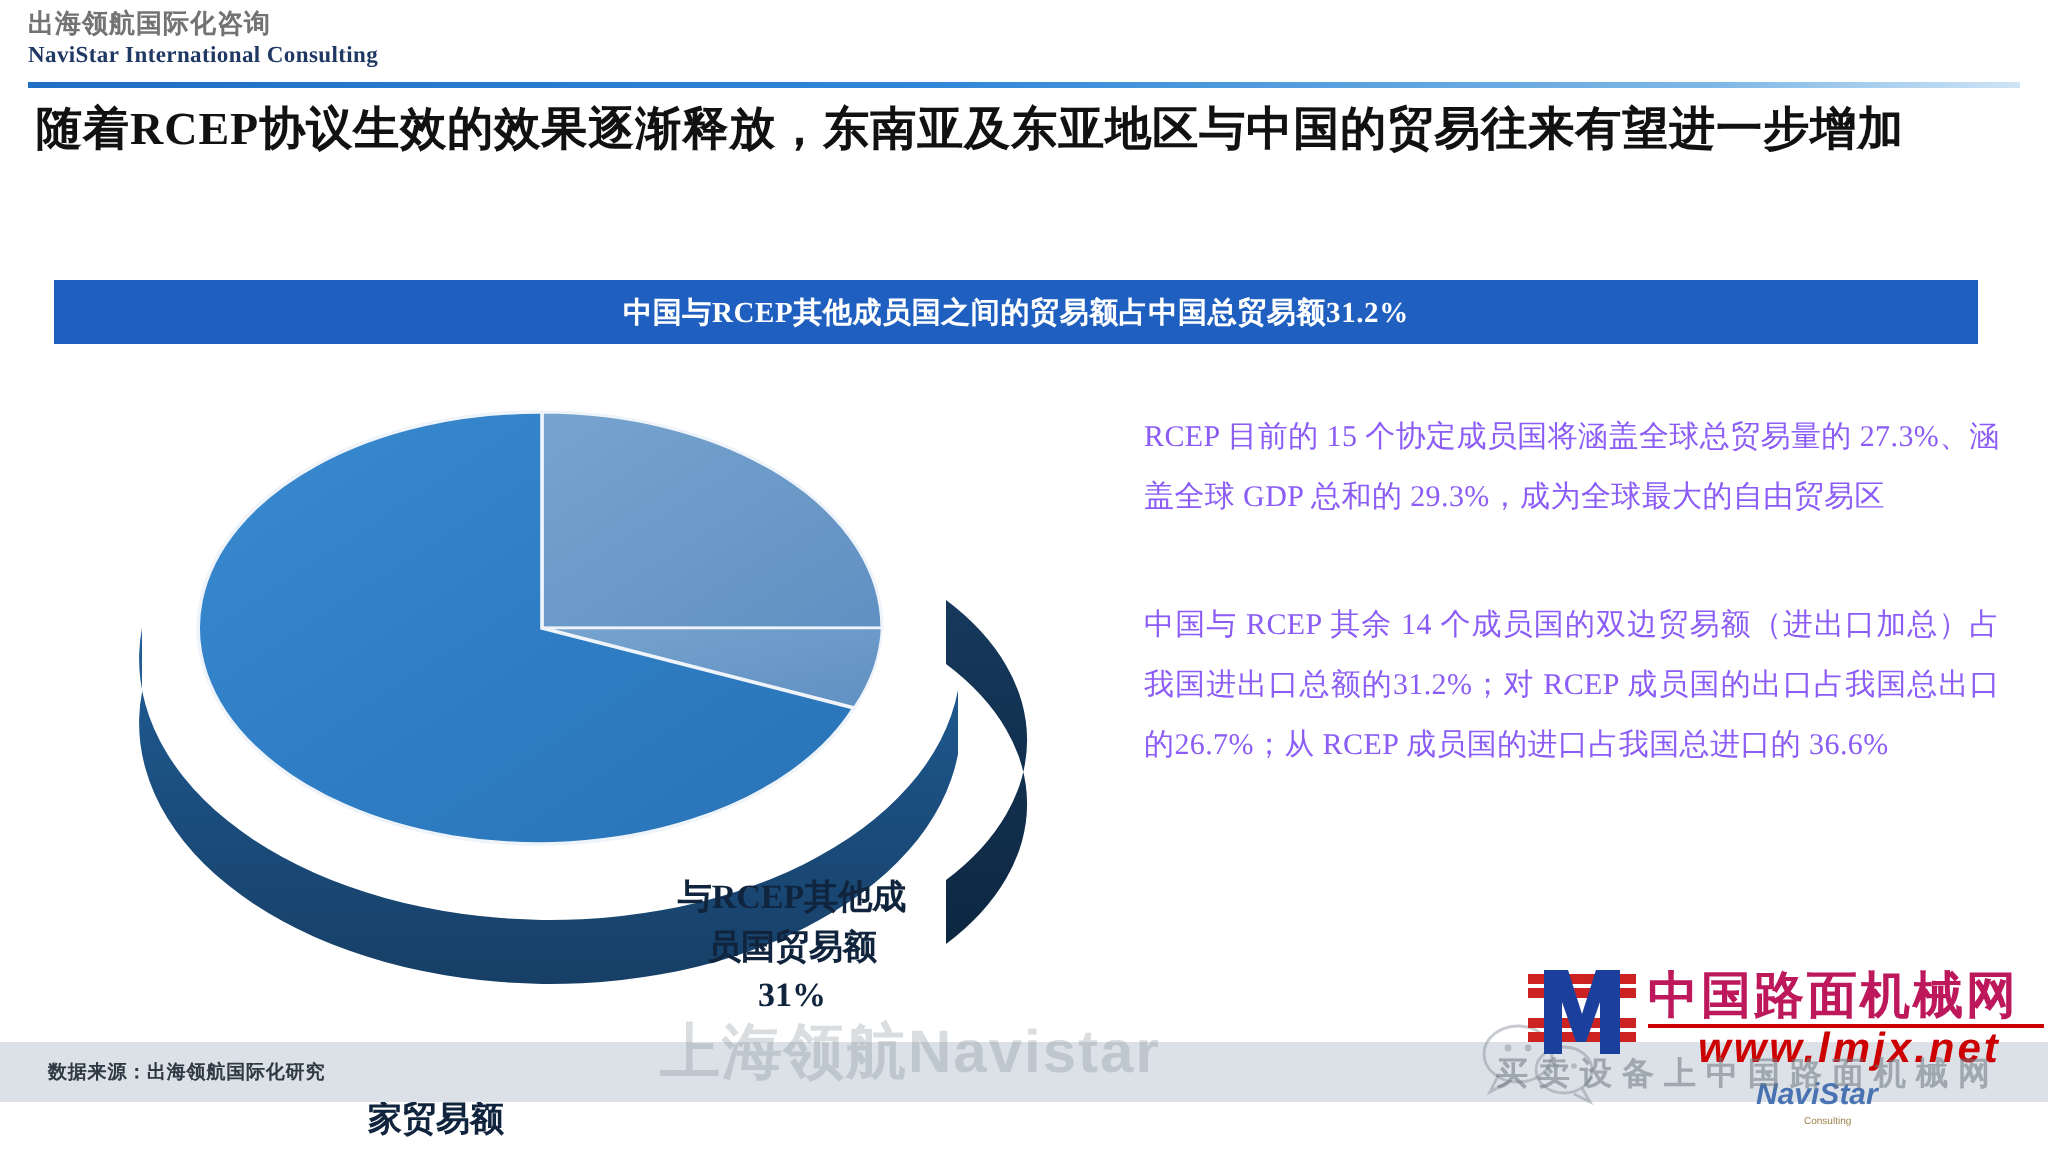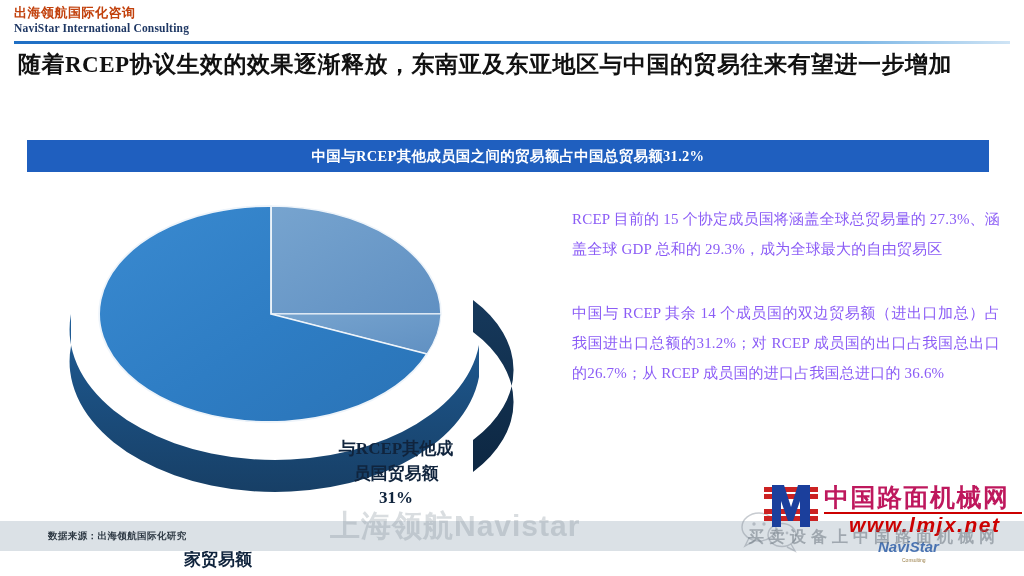--- a/index.html
+++ b/index.html
@@ -16,24 +16,24 @@
   }
 
   
   .brand {
     position: absolute;
     left: 14px;
     top: 6px;
     line-height: 1.15;
   }
   .brand-cn {
-    font-family: Liberation Sans, sans-serif;
+    font-family: Liberation Mono, monospace;
     font-size: 13px;
     font-weight: bold;
-    color: #c2410c;
+    color: #737373;
     letter-spacing: .5px;
   }
   .brand-en {
     font-family: "Liberation Serif", "DejaVu Serif", serif;
     font-size: 11.5px;
     font-weight: bold;
     color: #1f3864;
     letter-spacing: .2px;
     margin-top: 1px;
   }
@@ -134,21 +134,20 @@
   }
   .footer-src {
     position: absolute;
     left: 24px;
     top: 530px;
     font-family: Liberation Sans, sans-serif;
     font-size: 9.5px;
     font-weight: bold;
     color: #2f3a45;
     letter-spacing: .4px;
-    margin-left: 24px;
   }
 
   
   .wm-navistar {
     position: absolute;
     left: 330px;
     top: 506px;
     width: 420px;
     font-family: "Liberation Sans", "DejaVu Sans", sans-serif;
     font-size: 30px;

